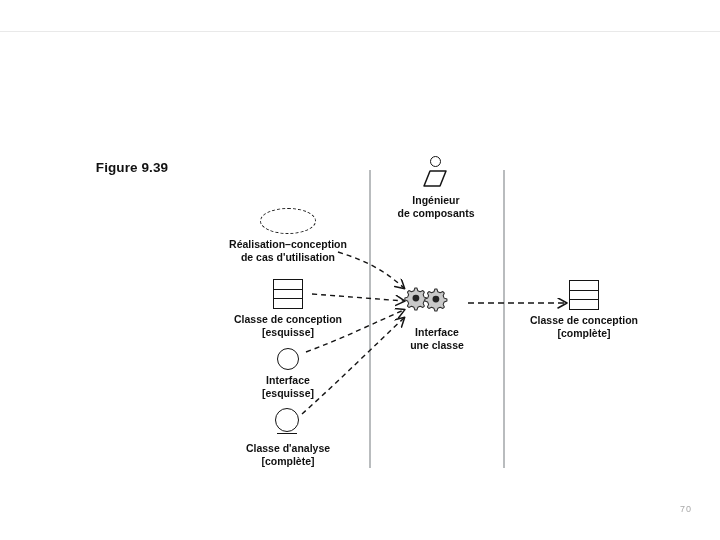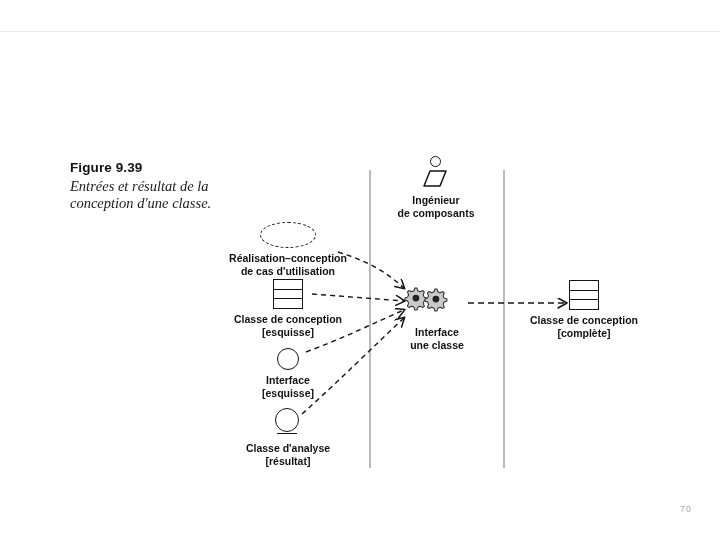--- a/index.html
+++ b/index.html
@@ -22,23 +22,24 @@
     position: absolute;
     left: 0;
     width: 720px;
     height: 1px;
     background: #e9e9e9;
   }
 
   
   #caption {
     position: absolute;
-    left: 70px;
+    left: 42px;
     top: 160px;
     width: 180px;
+    text-align: center;
   }
   #caption .fig-num {
     font-family: "Liberation Sans", sans-serif;
     font-weight: bold;
     font-size: 13.5px;
     letter-spacing: .1px;
     color: #111;
     margin-bottom: 3px;
   }
   #caption .fig-desc {
@@ -174,23 +175,20 @@
 </style>
 </head>
 <body>
 
 <div id="slide">
 
   <div class="page-rule" style="top:31px;"></div>
 
   <div id="caption">
     <div class="fig-num">Figure 9.39</div>
-    <div class="fig-desc">Entrées et résultat
-de la conception
-d'une classe.</div>
   </div>
 
   <div class="lane-rule" style="left:369px; top:170px; height:298px;"></div>
   <div class="lane-rule" style="left:503px; top:170px; height:298px;"></div>
 
   <svg class="overlay" viewBox="0 0 720 540">
     <defs>
       <marker id="vhead" markerWidth="12" markerHeight="12" refX="9" refY="5" orient="auto" markerUnits="userSpaceOnUse">
         <path d="M1,0 L10,5 L1,10" fill="none" stroke="#141414" stroke-width="1.5" stroke-linecap="round" stroke-linejoin="round"></path>
       </marker>
@@ -217,21 +215,21 @@
       <g transform="translate(20,1)">
         <path d="M14,0 l2.2,0 l1.0,3.0 l2.6,1.1 l2.9,-1.3 l1.6,1.6 l-1.3,2.9 l1.1,2.6 l3.0,1.0 l0,2.2
                  l-3.0,1.0 l-1.1,2.6 l1.3,2.9 l-1.6,1.6 l-2.9,-1.3 l-2.6,1.1 l-1.0,3.0 l-2.2,0
                  l-1.0,-3.0 l-2.6,-1.1 l-2.9,1.3 l-1.6,-1.6 l1.3,-2.9 l-1.1,-2.6 l-3.0,-1.0 l0,-2.2
                  l3.0,-1.0 l1.1,-2.6 l-1.3,-2.9 l1.6,-1.6 l2.9,1.3 l2.6,-1.1 z" transform="translate(-10,0) scale(0.92)" fill="#c9c9c9" stroke="#2a2a2a" stroke-width="1.1" stroke-linejoin="round"></path>
         <circle cx="3.9" cy="10.1" r="3.4" fill="#232323"></circle>
       </g>
     </g>
   </svg>
 
-  <div class="node" style="left:208px; top:214px;">
+  <div class="node" style="left:208px; top:200px;">
     <div class="glyph">
       <div class="ellipse-uc"></div>
     </div>
     <div class="cap">Réalisation–conception
 de cas d'utilisation</div>
   </div>
 
   <div class="node" style="left:208px; top:275px;">
     <div class="glyph">
       <div class="class-box">
@@ -253,21 +251,21 @@
   </div>
 
   <div class="node" style="left:208px; top:404px;">
     <div class="glyph">
       <div class="analysis">
           <span class="c"></span>
           <span class="u"></span>
         </div>
     </div>
     <div class="cap">Classe d'analyse
-[résultat]</div>
+[complète]</div>
   </div>
 
   <div class="node" style="left:356px; top:156px;">
     <div class="glyph">
       <div class="worker">
         <span class="head"></span>
         <svg class="body" viewBox="0 0 24 17">
           <path d="M7,1 L23,1 L17,16 L1,16 Z" fill="#ffffff" stroke="#141414" stroke-width="1.5" stroke-linejoin="round"></path>
         </svg>
       </div>

